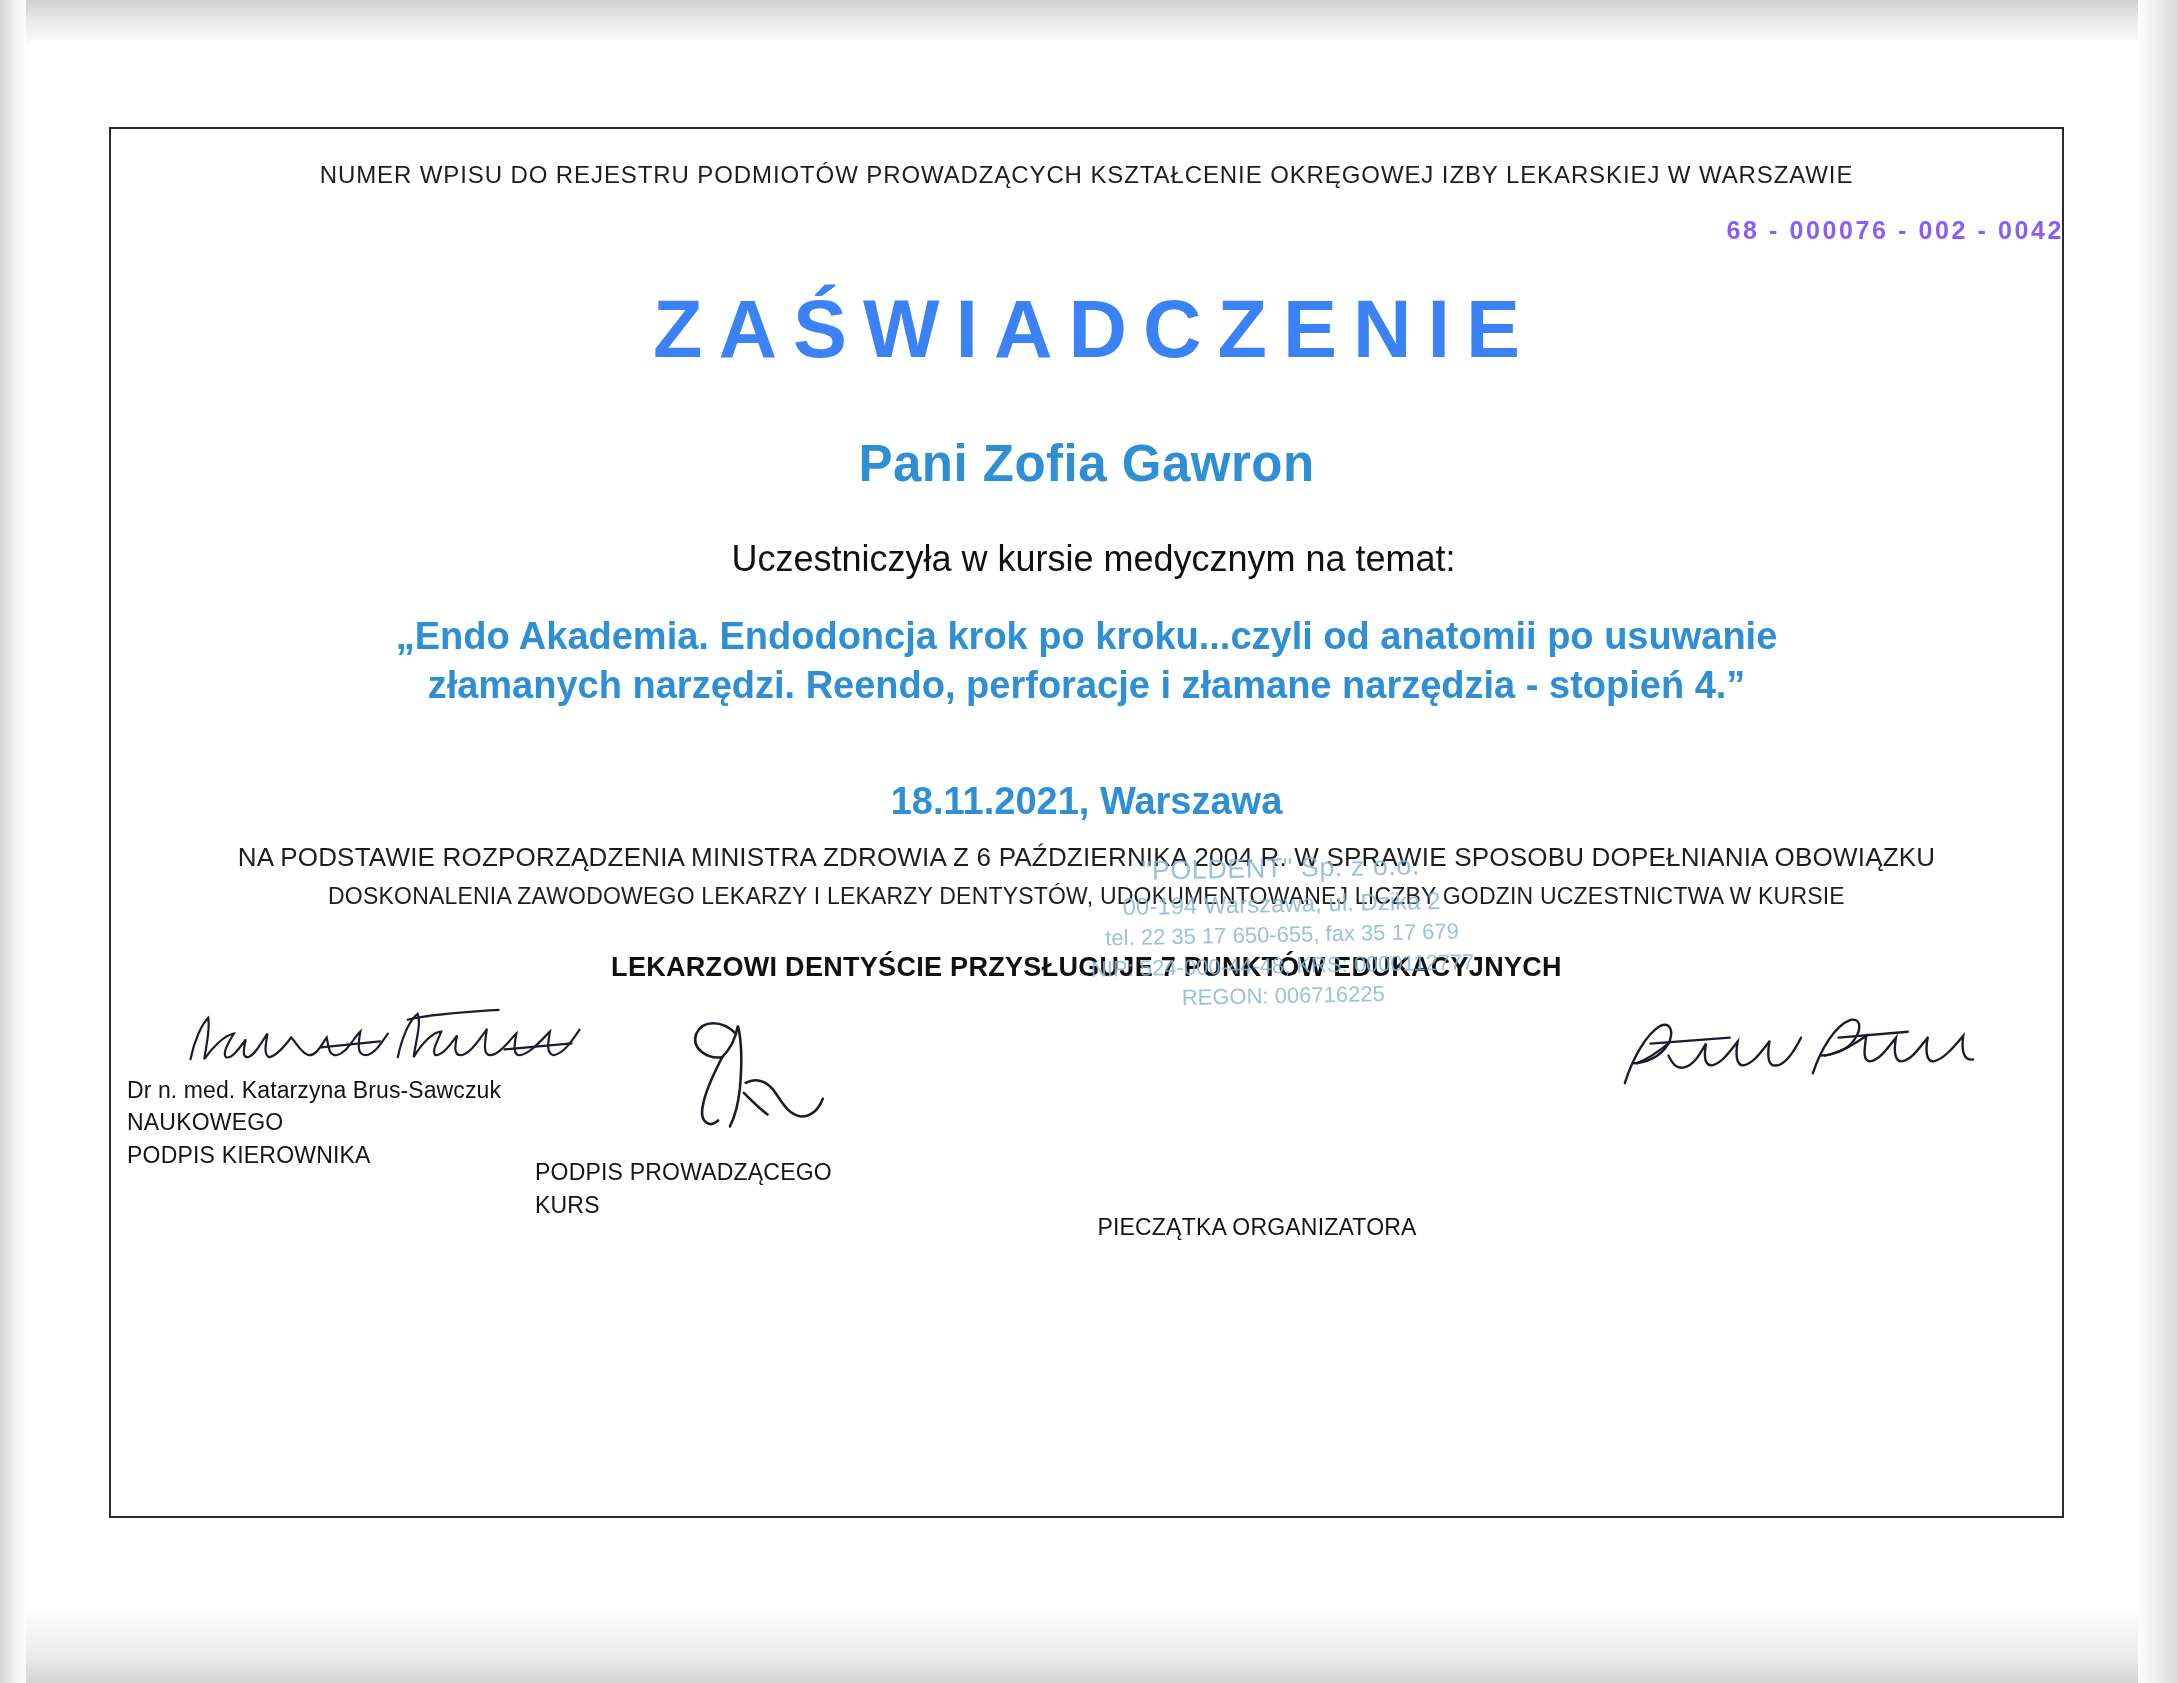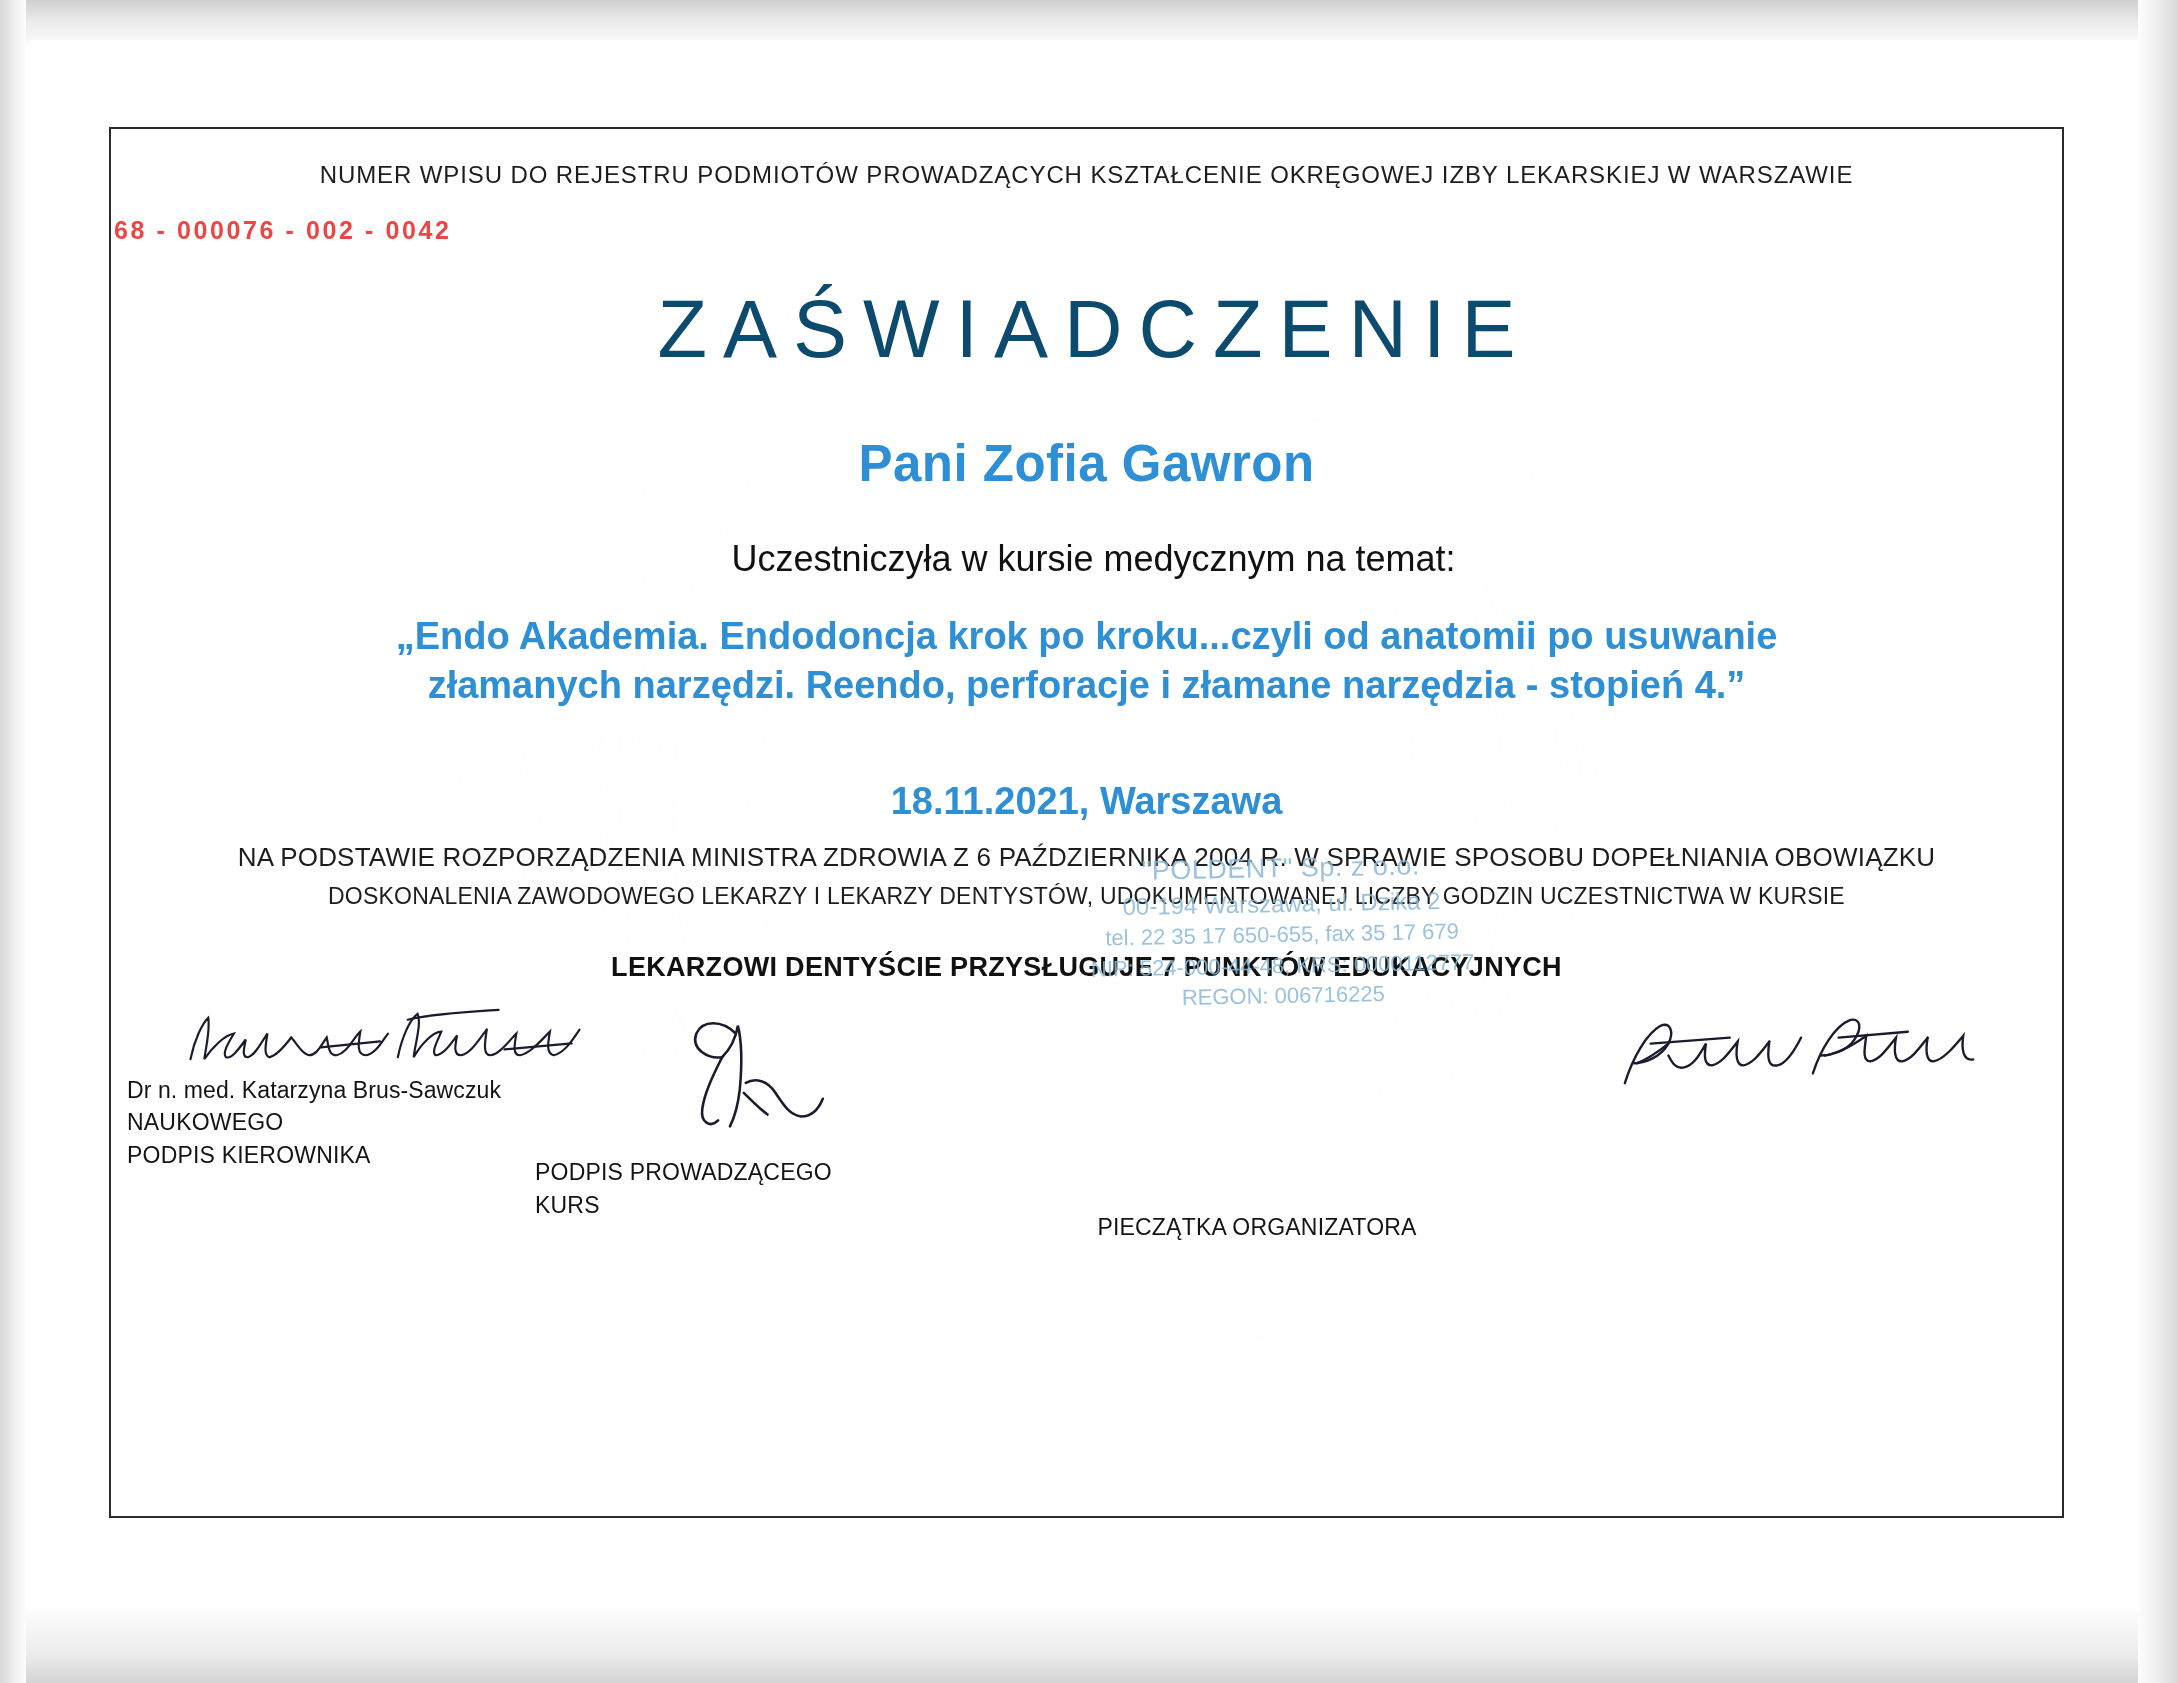--- a/index.html
+++ b/index.html
@@ -92,36 +92,36 @@
     text-align: center;
     font-size: 24px;
     letter-spacing: 0.9px;
     color: #1d1d1d;
     white-space: nowrap;
   }
   .registry-number {
     position: absolute;
     top: 89px;
     left: 5px; right: 0;
-    text-align: left;
+    text-align: right;
     font-size: 25px;
     font-weight: bold;
     letter-spacing: 2.6px;
-    color: #ef4444;
+    color: #8b5cf6;
   }
 
   .main-title {
     position: absolute;
     top: 156px;
     left: 0; right: 0;
     text-align: center;
     font-size: 81px;
-    font-weight: normal;
+    font-weight: bold;
     letter-spacing: 16px;
-    color: #0c4a6e;
+    color: #3b82f6;
     text-indent: 16px;
   }
 
   .recipient {
     position: absolute;
     top: 307px;
     left: 0; right: 0;
     text-align: center;
     font-size: 51px;
     font-weight: bold;

